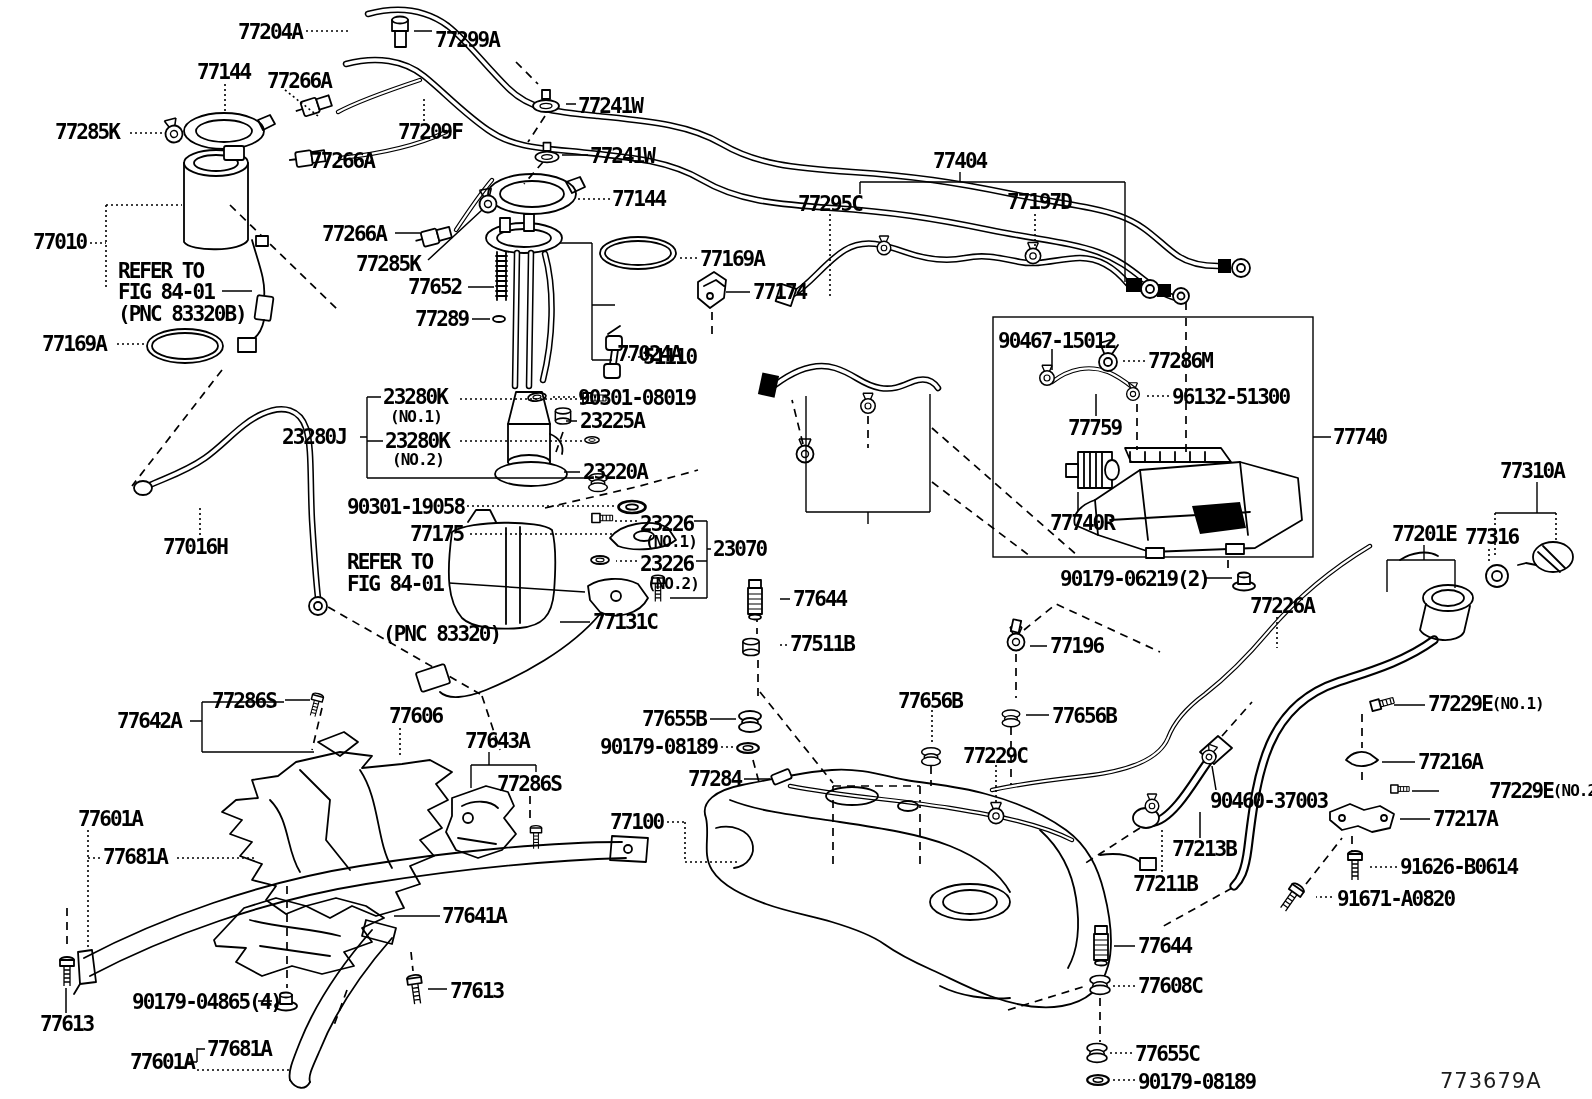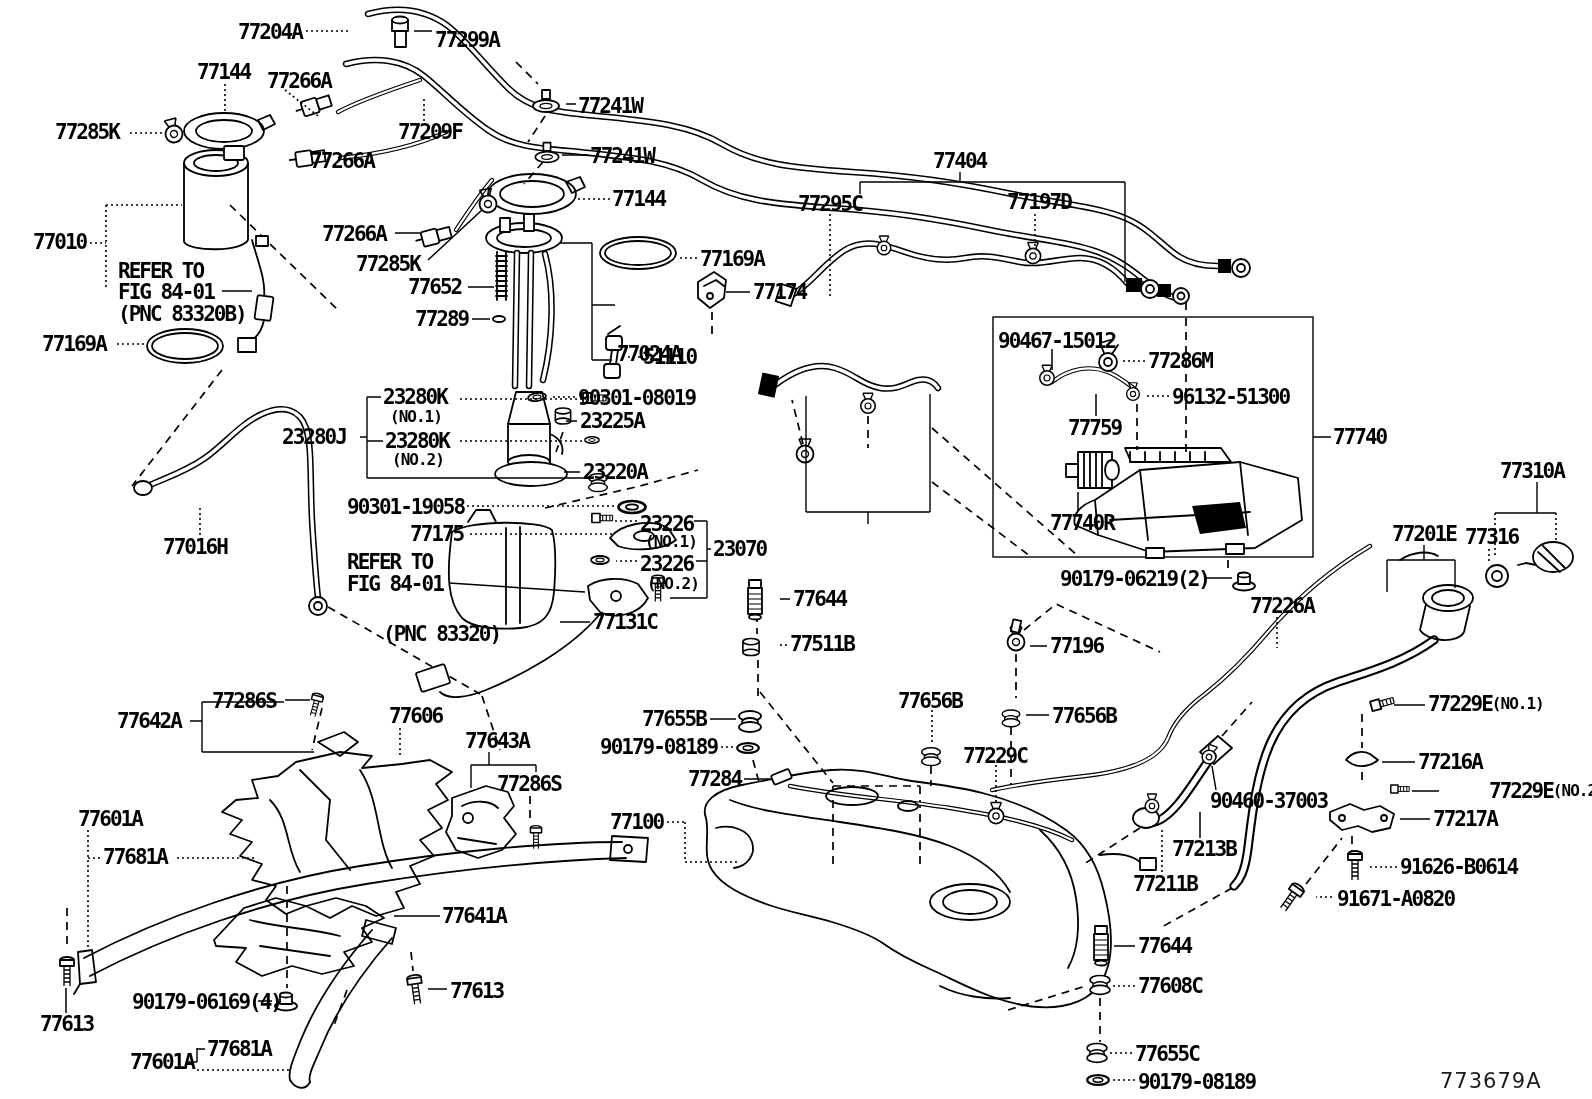--- a/index.html
+++ b/index.html
@@ -494,20 +494,20 @@
       <div class="lbl" style="left: 1135px; top: 1044px;"><span>77655C</span></div>
       <div class="lbl" style="left: 1138px; top: 1072px;"><span>90179-08189</span></div>
       <div class="lbl" style="left: 212px; top: 691px;"><span>77286S</span></div>
       <div class="lbl" style="left: 117px; top: 711px;"><span>77642A</span></div>
       <div class="lbl" style="left: 373px; top: 706px; margin-left: 16px;"><span>77606</span></div>
       <div class="lbl" style="left: 465px; top: 731px;"><span>77643A</span></div>
       <div class="lbl" style="left: 497px; top: 774px;"><span>77286S</span></div>
       <div class="lbl" style="left: 78px; top: 809px;"><span>77601A</span></div>
       <div class="lbl" style="left: 103px; top: 847px;"><span>77681A</span></div>
       <div class="lbl" style="left: 442px; top: 906px;"><span>77641A</span></div>
-      <div class="lbl" style="left: 132px; top: 992px;"><span>90179-06169(4)</span></div>
+      <div class="lbl" style="left: 132px; top: 992px;"><span>90179-04865(4)</span></div>
       <div class="lbl" style="left: 40px; top: 1014px;"><span>77613</span></div>
       <div class="lbl" style="left: 450px; top: 981px;"><span>77613</span></div>
       <div class="lbl" style="left: 207px; top: 1039px;"><span>77681A</span></div>
       <div class="lbl" style="left: 130px; top: 1052px;"><span>77601A</span></div>
       <div class="lbl code" style="left: 1440px; top: 1071px;"><span>773679A</span></div>
     </div>
 </div>
 
 </body></html>

